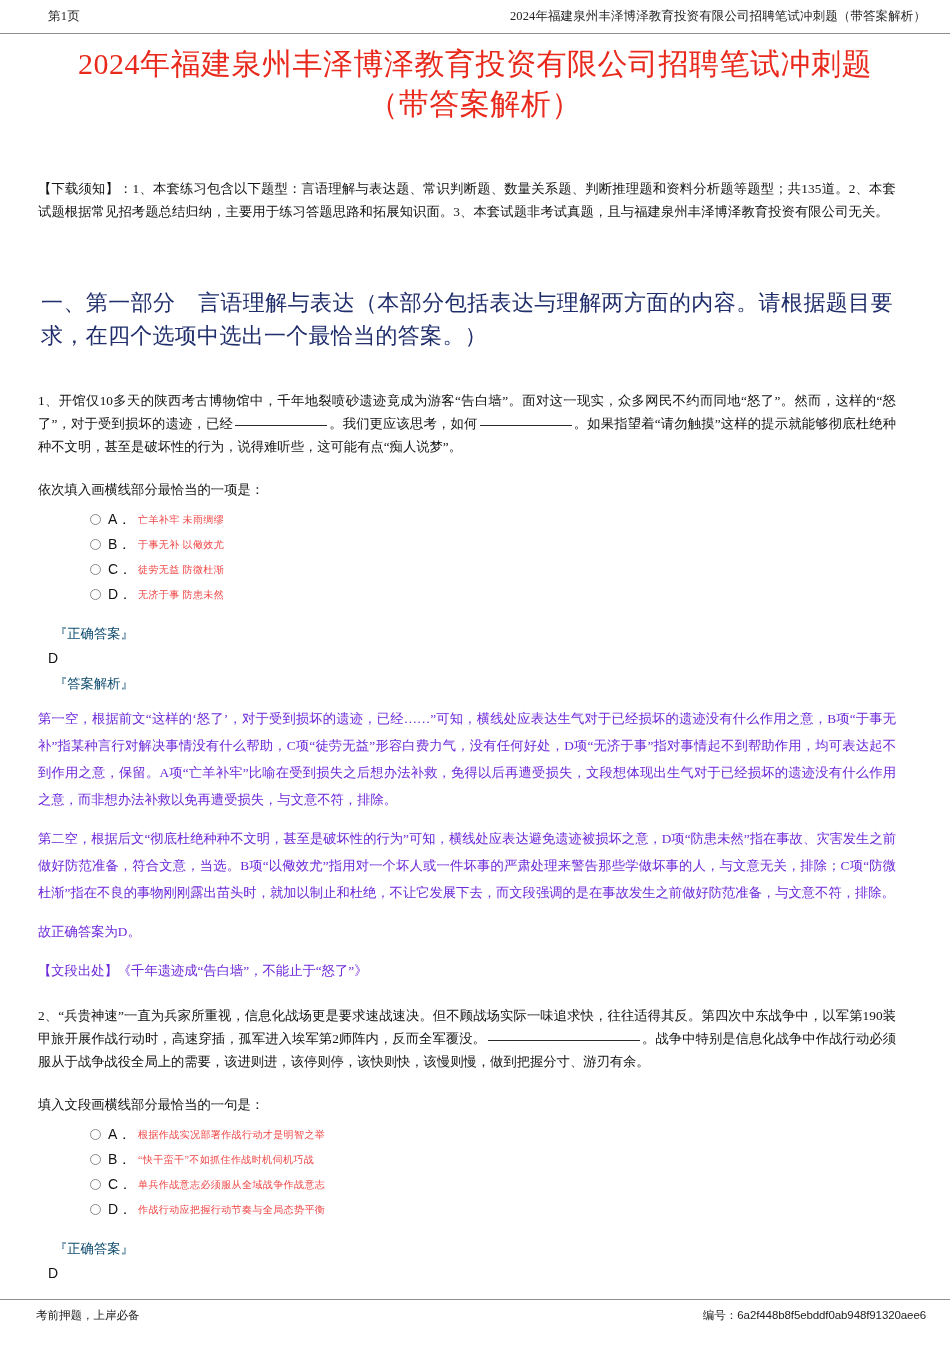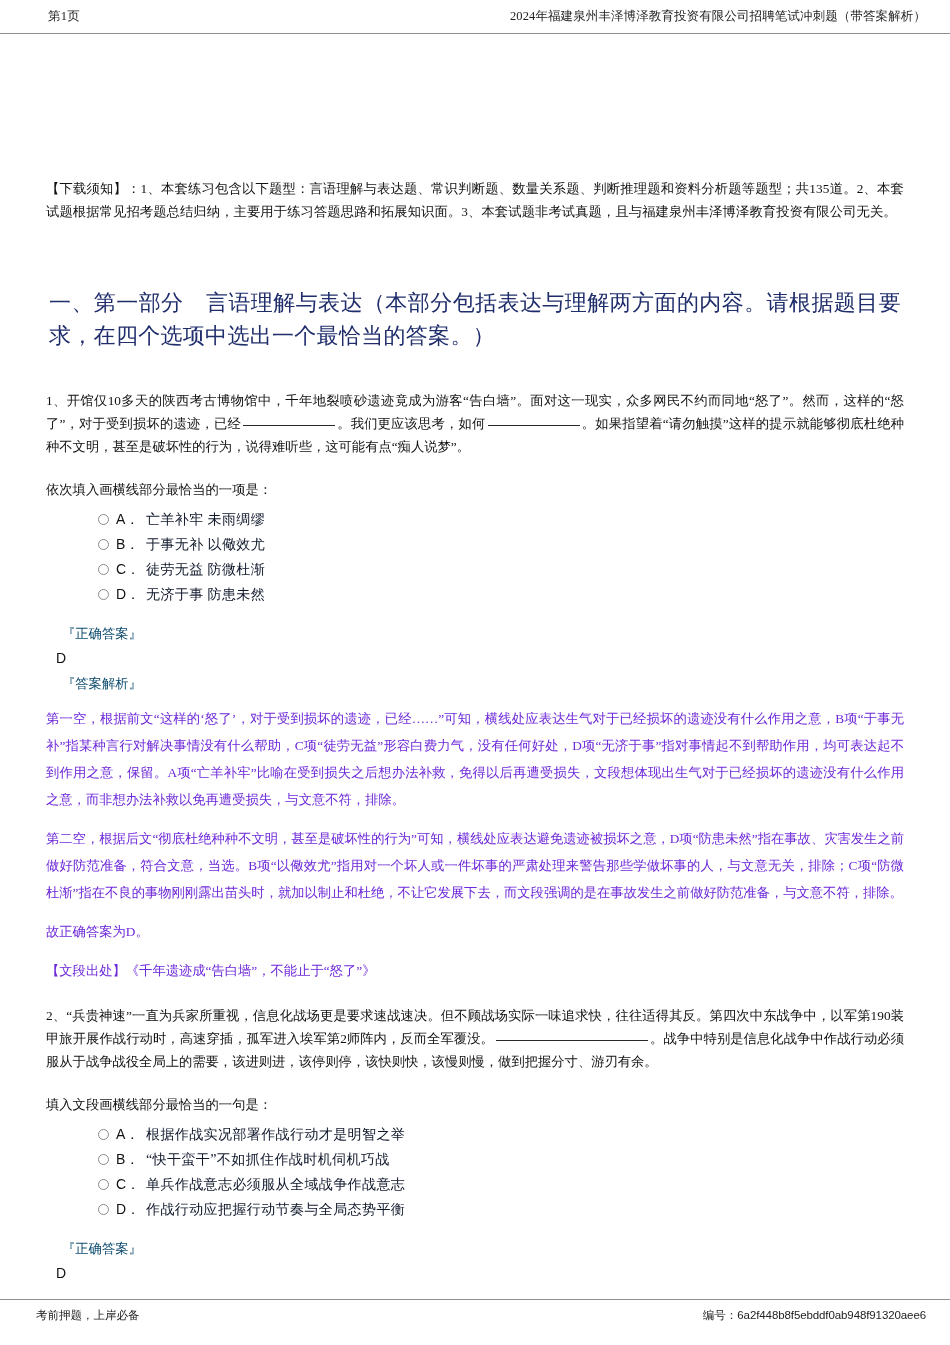--- a/index.html
+++ b/index.html
@@ -60,21 +60,21 @@
     line-height: 40px;
     font-family: "Liberation Serif", "DejaVu Serif", serif;
     letter-spacing: 0.5px;
   }
   .doc-title .t-line2 { display: block; }
 
   
   .content {
     position: absolute;
     top: 178px;
-    left: 46px;
+    left: 38px;
     width: 858px;
   }
 
   p.para {
     margin: 0;
     font-size: 13.3px;
     line-height: 22.5px;
     text-align: justify;
     color: #111;
     letter-spacing: 0.1px;
@@ -143,22 +143,22 @@
     margin-right: 7px;
   }
   .opt-letter {
     font-family: "Liberation Sans", sans-serif;
     font-size: 14px;
     color: #111;
     width: 30px;
     flex: 0 0 auto;
   }
   .opt-text {
-    font-size: 14px;
-    color: #0f172a;
+    font-size: 10px;
+    color: #ef4444;
     letter-spacing: 0.4px;
   }
 
   .ans-label {
     margin: 4px;
     padding-left: 12px;
     font-size: 13.3px;
     line-height: 21px;
     color: #0c4a6e;
   }
@@ -210,20 +210,24 @@
 </head>
 <body>
 
 <div class="page">
 
   <div class="page-header">
     <span class="hdr-left">第1页</span>
     <span class="hdr-right">2024年福建泉州丰泽博泽教育投资有限公司招聘笔试冲刺题（带答案解析）</span>
   </div>
 
+  <div class="doc-title">
+    <span class="t-line1">2024年福建泉州丰泽博泽教育投资有限公司招聘笔试冲刺题</span>
+    <span class="t-line2">（带答案解析）</span>
+  </div>
 
   <div class="content">
 
     <p class="para notice">【下载须知】：1、本套练习包含以下题型：言语理解与表达题、常识判断题、数量关系题、判断推理题和资料分析题等题型；共135道。2、本套试题根据常见招考题总结归纳，主要用于练习答题思路和拓展知识面。3、本套试题非考试真题，且与福建泉州丰泽博泽教育投资有限公司无关。</p>
 
     <div class="spacer-xl"></div>
 
     <p class="section-heading">一、第一部分　言语理解与表达（本部分包括表达与理解两方面的内容。请根据题目要求，在四个选项中选出一个最恰当的答案。）</p>
 
     <div class="spacer-l"></div>

